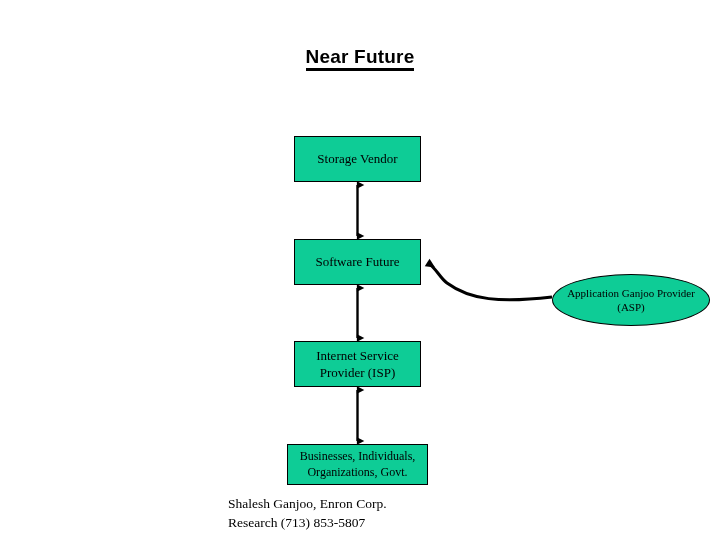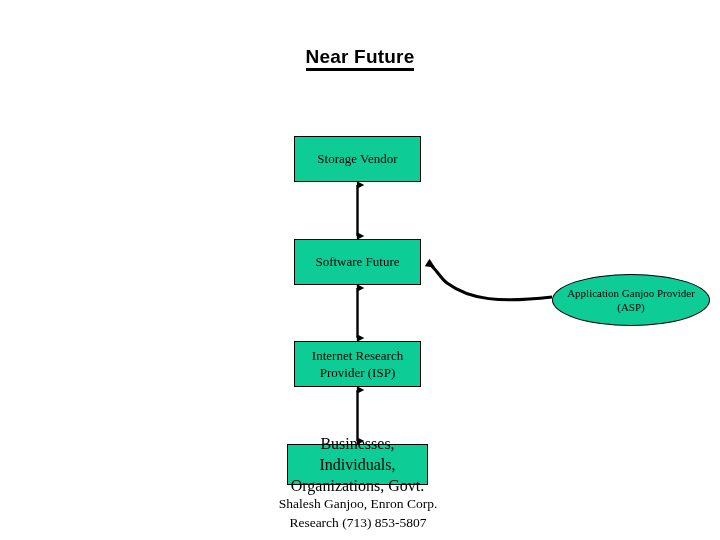--- a/index.html
+++ b/index.html
@@ -58,21 +58,21 @@
     font-family: "Liberation Serif", "DejaVu Serif", serif;
     font-size: 13px;
     line-height: 1.32;
     color: #000000;
     white-space: pre-line;
   }
   #node-storage   { left: 294px; top: 136px; width: 127px; height: 46px; }
   #node-software  { left: 294px; top: 239px; width: 127px; height: 46px; }
   #node-isp       { left: 294px; top: 341px; width: 127px; height: 46px; }
   #node-customers { left: 287px; top: 444px; width: 141px; height: 41px;
-                    font-size: 16px; }
+                    font-size: 12px; }
   
   #node-asp {
     position: absolute;
     left: 552px;
     top: 274px;
     width: 158px;
     height: 52px;
     box-sizing: border-box;
     background: #0ecc96;
     border: 1px solid #000000;
@@ -86,21 +86,21 @@
     line-height: 1.3;
     color: #000000;
     white-space: pre-line;
   }
   
   #credit {
     position: absolute;
     left: 228px;
     top: 494px;
     width: 260px;
-    text-align: center;
+    text-align: left;
     font-family: "Liberation Serif", "DejaVu Serif", serif;
     font-size: 13.5px;
     line-height: 1.42;
     color: #000000;
     white-space: pre-line;
   }
 </style>
 </head>
 <body>
 
@@ -137,21 +137,21 @@
     </g>
 
       Software Vendor  (curved S) --&gt;
     <g>
       <path d="M552 297 C 500 303, 470 300, 447 283 C 440 278, 436 268, 428 263" fill="none" stroke="#000000" stroke-width="3" stroke-linecap="butt" marker-end="url(#ah-curve)"></path>
     </g>
   </svg>
 
   <div class="node" id="node-storage">Storage Vendor</div>
   <div class="node" id="node-software">Software Future</div>
-  <div class="node" id="node-isp">Internet Research
+  <div class="node" id="node-isp">Internet Service
 Provider (ISP)</div>
   <div class="node" id="node-customers">Businesses, Individuals,
 Organizations, Govt.</div>
   <div id="node-asp">Application Ganjoo Provider
 (ASP)</div>
 
   <div id="credit">Shalesh Ganjoo, Enron Corp.
 Research (713) 853-5807</div>
 
 </div>

